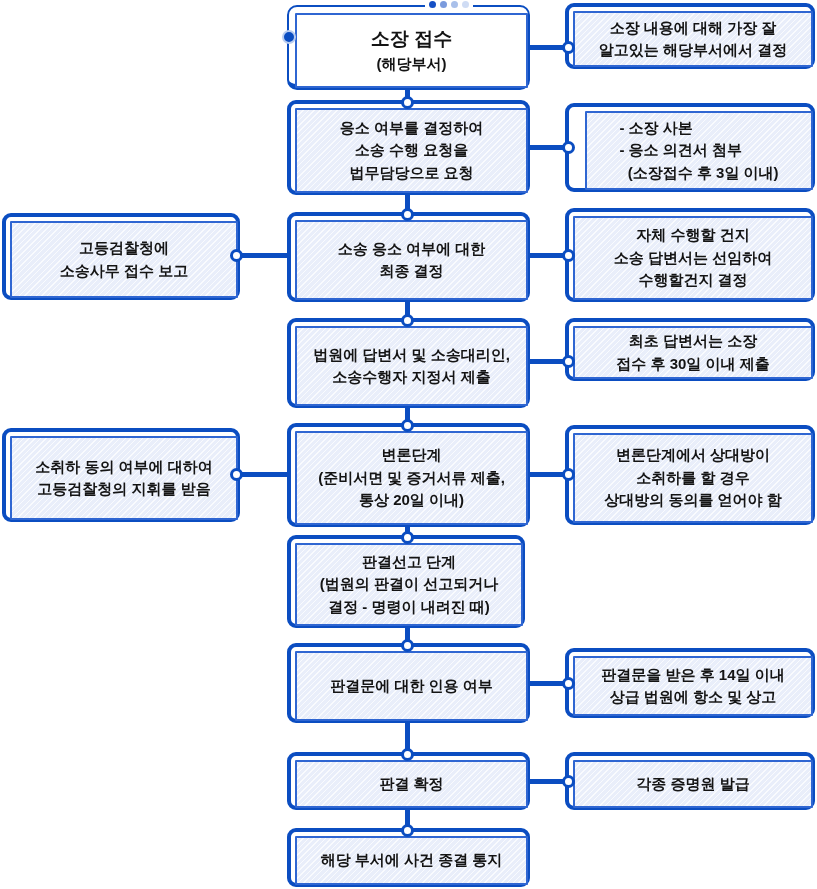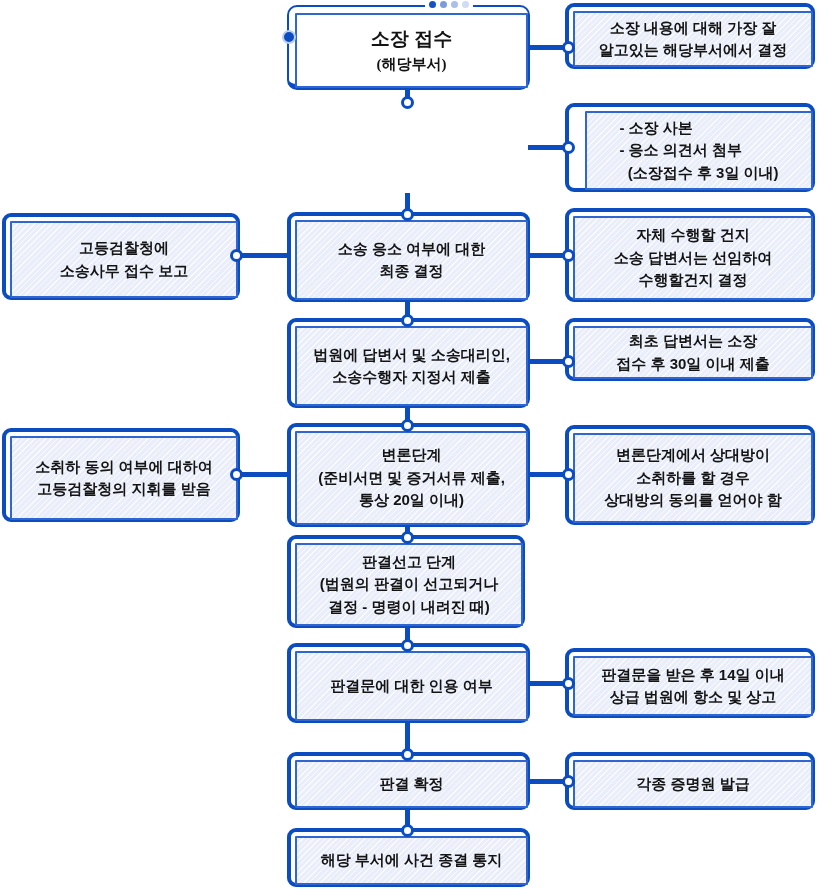--- a/index.html
+++ b/index.html
@@ -16,21 +16,21 @@
          text-align:center;color:#141414;font-weight:bold;font-size:15px;line-height:1.5;
          padding:2px 8px;box-sizing:border-box;}
   .label{white-space:pre-line;}
   .align-left .inner{justify-content:center;margin-left:12px;}
   .align-left .label{text-align:left;white-space:pre-wrap;}
 
   
   .start .frame{border-width:2px;border-bottom-width:6px;border-radius:10px;}
   .start .inner{background:#ffffff;}
   .t1{font-size:19px;font-weight:bold;line-height:1.35;}
-  .t2{font-size:15px;font-weight:bold;margin-top:1px;font-family:Liberation Serif, serif;}
+  .t2{font-size:15px;font-weight:bold;margin-top:1px;}
 
   
   .vline{position:absolute;width:5px;background:#0b4dc1;}
   .hline{position:absolute;height:5px;background:#0b4dc1;}
   .jdot{position:absolute;width:13px;height:13px;background:#ffffff;border:3px solid #0b4dc1;border-radius:50%;box-sizing:border-box;z-index:6;}
 
   
   .dots{position:absolute;top:-4px;left:138px;display:flex;gap:4px;background:#ffffff;padding:0 4px;z-index:5;}
   .dots i{width:7px;height:7px;border-radius:50%;display:block;}
   .d1{background:#1550c5}.d2{background:#7b9bdd}.d3{background:#a9c0ea}.d4{background:#cfdcf4}
@@ -69,20 +69,28 @@
     </div>
     <div class="dots">
         <i class="d1"></i>
         <i class="d2"></i>
         <i class="d3"></i>
         <i class="d4"></i>
       </div>
     <div class="side-dot"></div>
   </div>
 
+  <div class="node" style="left:287px;top:100px;width:243px;height:95px">
+    <div class="frame"></div>
+    <div class="inner">
+        <span class="label">응소 여부를 결정하여
+소송 수행 요청을
+법무담당으로 요청</span>
+      </div>
+  </div>
 
   <div class="node" style="left:287px;top:212px;width:243px;height:90px">
     <div class="frame"></div>
     <div class="inner">
         <span class="label">소송 응소 여부에 대한
 최종 결정</span>
       </div>
   </div>
 
   <div class="node" style="left:287px;top:318px;width:243px;height:90px">

